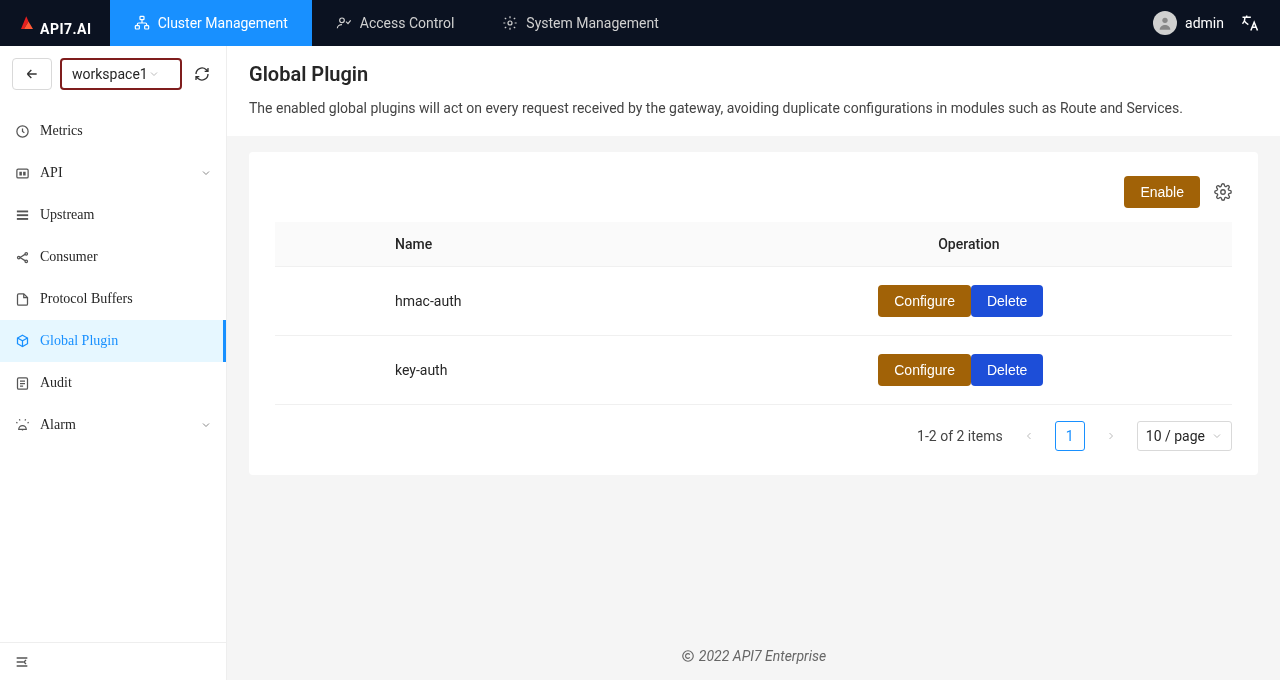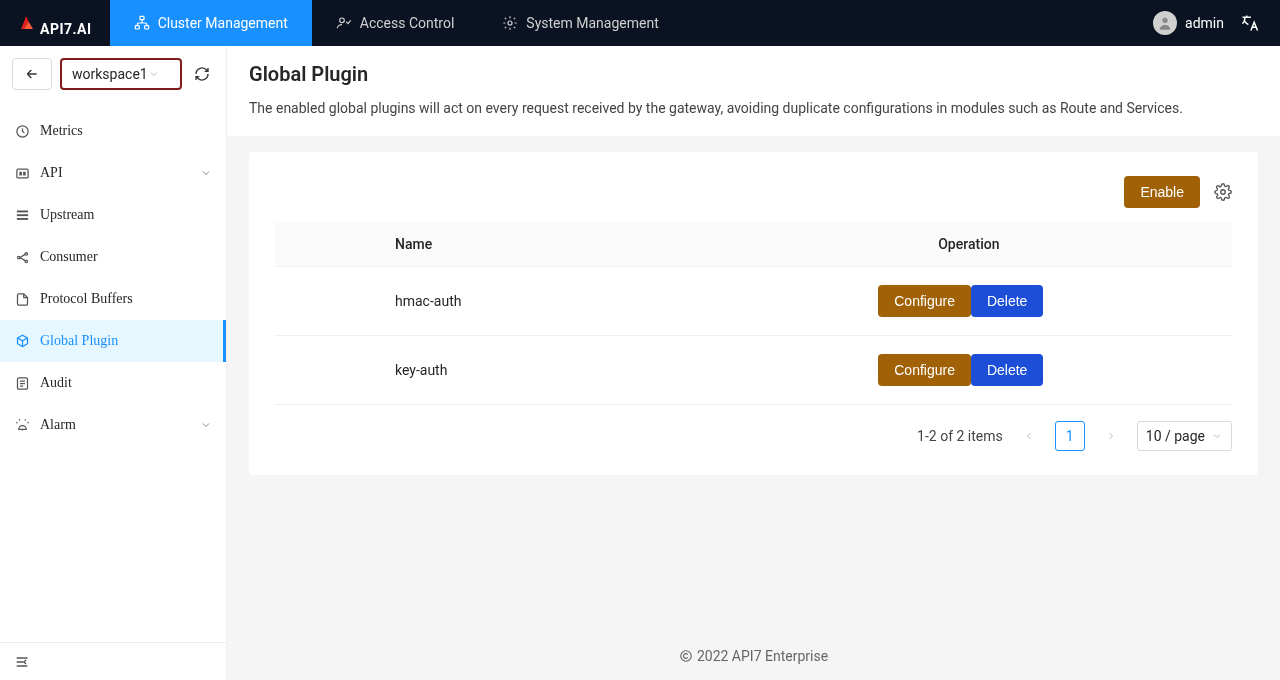--- a/index.html
+++ b/index.html
@@ -60,21 +60,21 @@
 .table th.col-op { text-align: center; }
 .table td.col-op { text-align: left; padding-left: 0; }
 .op-btns { display: flex; justify-content: center; }
 
 .pagination { display: flex; justify-content: flex-end; align-items: center; gap: 12px; margin-top: 16px; font-size: 14px; }
 .pag-info { color: #444; }
 .pag-btn { width: 28px; height: 30px; display: flex; align-items: center; justify-content: center; cursor: pointer; color: #bbb; }
 .pag-num { min-width: 30px; height: 30px; border: 1px solid #1890ff; border-radius: 3px; display: flex; align-items: center; justify-content: center; color: #1890ff; cursor: pointer; font-size: 14px; }
 .pag-size { height: 30px; border: 1px solid #d9d9d9; border-radius: 3px; display: flex; align-items: center; padding: 0 8px; cursor: pointer; gap: 6px; }
 
-.footer { text-align: center; padding: 14px; color: #666; font-size: 14px; margin-top: auto; }
+.footer { text-align: center; padding: 14px; color: #666; font-size: 14px; margin-top: auto; font-style: italic; }
 .footer-inner { display: inline-flex; align-items: center; gap: 4px; }
 svg { display: block; }
 </style>
 </head>
 <body>
 
 <div class="header">
   <div class="logo">
     <span class="logo-icon">
       <svg viewBox="0 0 24 24" width="18" height="18">

